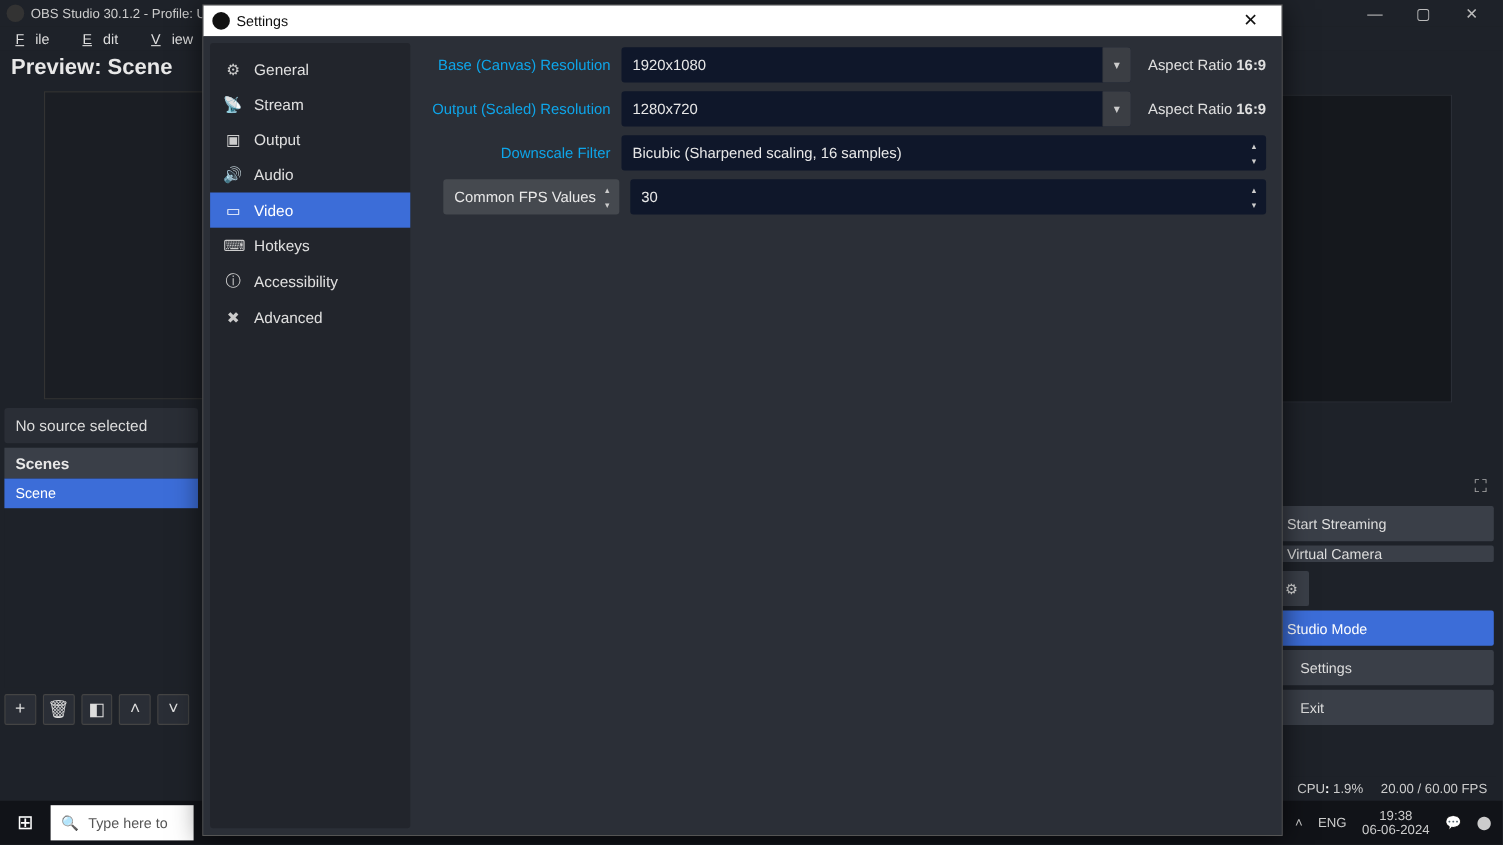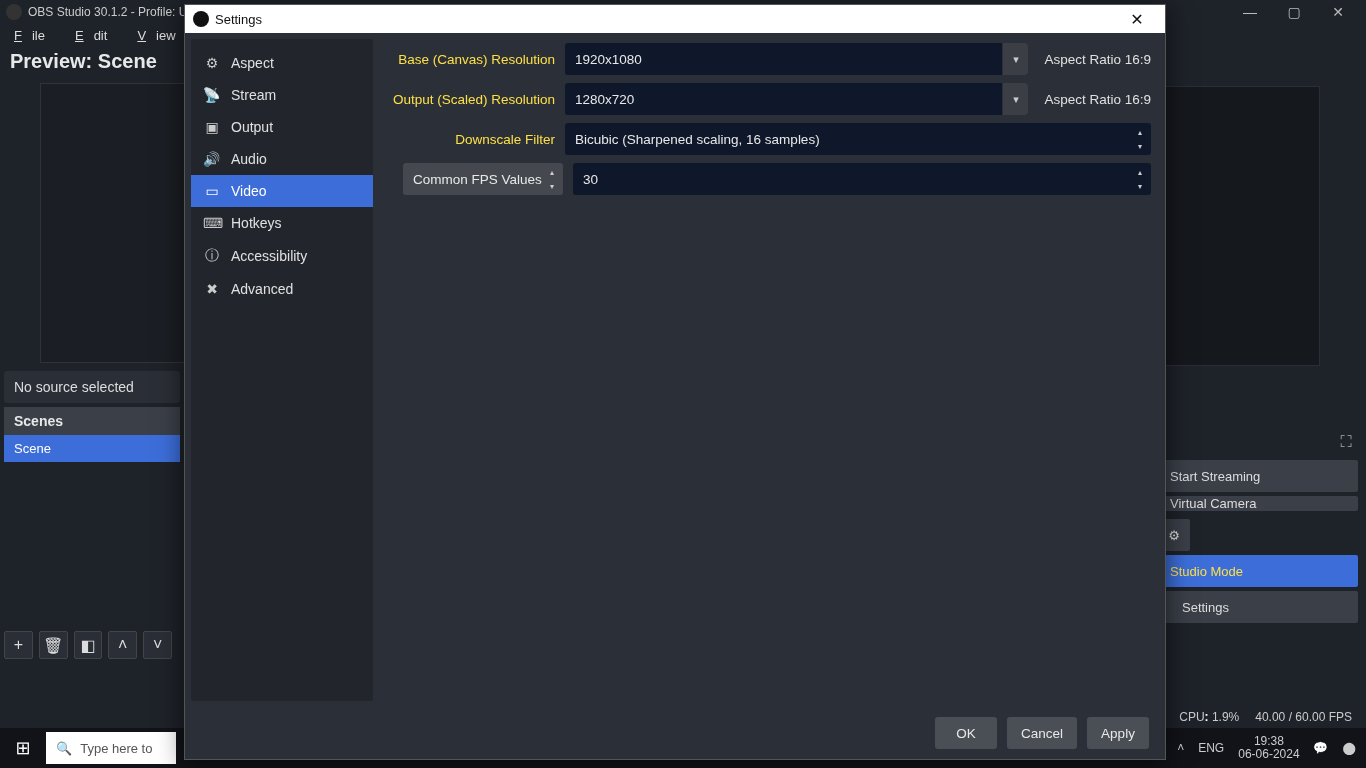--- a/index.html
+++ b/index.html
@@ -28,21 +28,21 @@
 
 .scenes-header { background: #3a3f48; padding: 6px 10px; font-size: 14px; font-weight: bold; color: #e8e8e8; margin: 2px 4px 0 4px; }
 .scenes-body { background: #1e2229; margin: 0 4px; height: 190px; }
 .scene-item { background: #3c6dd8; color: #fff; padding: 6px 10px; font-size: 13px; }
 .scenes-toolbar { display: flex; gap: 6px; padding: 6px 4px; }
 .scenes-toolbar .tbtn { width: 30px; height: 28px; background: #2a2e36; border: 1px solid #444; display: flex; align-items: center; justify-content: center; color: #ddd; font-size: 16px; border-radius: 2px; }
 
 
 .right-col { position: absolute; right: 8px; top: 460px; width: 200px; }
 .right-btn { height: 32px; background: #3a3f48; margin-bottom: 4px; display: flex; align-items: center; padding: 0 12px; font-size: 13px; color: #ddd; border-radius: 2px; }
-.right-btn.primary { background: #3c6dd8; color: #fde047; }
+.right-btn.primary { background: #3c6dd8; color: #ffffff; }
 .right-btn.indent { padding-left: 24px; }
 .maximize-icon { position: absolute; right: 8px; top: 430px; width: 24px; height: 24px; display:flex; align-items:center; justify-content:center; color:#aaa; }
 
 
 .statusbar { position: absolute; right: 6px; bottom: 40px; display: flex; gap: 16px; align-items: center; font-size: 12px; color: #ccc; background: rgba(30,34,41,0.9); padding: 4px 8px; }
 .statusbar b { color: #fff; }
 
 
 .taskbar { position: absolute; left: 0; right: 0; bottom: 0; height: 40px; background: #111318; display: flex; align-items: center; }
 .taskbar .start { width: 46px; height: 40px; display:flex; align-items:center; justify-content:center; color:#fff; font-size:18px; }
@@ -61,25 +61,25 @@
 
 .settings-sidebar { width: 182px; background:#22252c; padding: 8px 0; margin:6px; border-radius:3px; }
 .sb-item { display:flex; align-items:center; gap:10px; padding: 8px 12px; font-size:14px; color:#e0e0e0; }
 .sb-item .ico { width:18px; text-align:center; color:#ccc; font-size:14px; }
 .sb-item.active { background:#3c6dd8; color:#fff; }
 .sb-item.active .ico { color:#fff; }
 
 
 .settings-content { flex:1; padding: 10px 14px 10px 6px; display:flex; flex-direction:column; gap:8px; }
 .form-row { display:flex; align-items:center; gap:10px; }
-.form-label { width: 170px; text-align:right; font-size:13.5px; color:#fde047; }
+.form-label { width: 170px; text-align:right; font-size:13.5px; color:#0ea5e9; }
 .select { flex:1; height:32px; background:#0f172a; border-radius:3px; display:flex; align-items:center; padding:0 10px; font-size:13.5px; color:#e8e8e8; position:relative; }
 .select .chev { position:absolute; right:0; top:0; bottom:0; width:26px; background:#3b3e44; display:flex; align-items:center; justify-content:center; color:#ccc; font-size:11px; border-left:1px solid #2b2f37; border-radius: 0 3px 3px 0;}
 .aspect { font-size:13.5px; white-space:nowrap; padding-left:6px; }
-.aspect b { font-weight:normal;margin-top:12px; }
+.aspect b { font-weight:bold;margin-top:12px; }
 .spinbox { width: 160px; height:32px; background:#45494f; border-radius:3px; display:flex; align-items:center; padding:0 10px; font-size:13.5px; color:#e8e8e8; position:relative; }
 .spinbox .spins { position:absolute; right:2px; top:2px; bottom:2px; width:18px; display:flex; flex-direction:column; }
 .spinbox .spins div { flex:1; display:flex; align-items:center; justify-content:center; font-size:8px; color:#ccc; }
 .select.spins-right .spins { position:absolute; right:2px; top:2px; bottom:2px; width:18px; display:flex; flex-direction:column; }
 .select.spins-right .spins div { flex:1; display:flex; align-items:center; justify-content:center; font-size:8px; color:#ccc; }
 
 
 .dialog-footer { height: 52px; display:flex; align-items:center; justify-content:flex-end; gap:10px; padding: 0 16px; background:#2b2f37; }
 .dlg-btn { min-width:62px; height:32px; background:#4a4e55; color:#e8e8e8; border-radius:3px; display:flex; align-items:center; justify-content:center; padding:0 14px; font-size:13.5px; }
 
@@ -125,25 +125,26 @@
 <div class="maximize-icon">⛶</div>
 
 <div class="right-col">
   <div class="right-btn">Start Streaming</div>
   <div style="display:flex; gap:4px;flex-direction:column;">
     <div class="right-btn" style="flex:1;">Virtual Camera</div>
     <div class="right-btn" style="width:32px; justify-content:center; padding:0;">⚙</div>
   </div>
   <div class="right-btn primary">Studio Mode</div>
   <div class="right-btn indent">Settings</div>
+  <div class="right-btn indent">Exit</div>
 </div>
 
 <div class="statusbar">
   <span><span>CPU</span><b>: </b><span>1.9%</span></span>
-  <span>40.00 / 60.00 FPS</span>
+  <span>20.00 / 60.00 FPS</span>
 </div>
 
 <div class="taskbar">
   <div class="start">⊞</div>
   <div class="search">
     <span>🔍</span>
     <span>Type here to</span>
   </div>
   <div class="tray">
     <span>˄</span>
@@ -161,21 +162,21 @@
   <div class="dialog-titlebar">
     <div class="app-ico"></div>
     <span>Settings</span>
     <div class="spacer"></div>
     <div class="close">✕</div>
   </div>
   <div class="dialog-body">
     <div class="settings-sidebar">
       <div class="sb-item">
         <span class="ico">⚙</span>
-        <span>Aspect</span>
+        <span>General</span>
       </div>
       <div class="sb-item">
         <span class="ico">📡</span>
         <span>Stream</span>
       </div>
       <div class="sb-item">
         <span class="ico">▣</span>
         <span>Output</span>
       </div>
       <div class="sb-item">
@@ -247,18 +248,13 @@
           <span>30</span>
           <div class="spins">
               <div>▴</div>
               <div>▾</div>
             </div>
         </div>
       </div>
     </div>
   </div>
 
-  <div class="dialog-footer">
-    <div class="dlg-btn">OK</div>
-    <div class="dlg-btn">Cancel</div>
-    <div class="dlg-btn">Apply</div>
-  </div>
 </div>
 
 </body></html>

